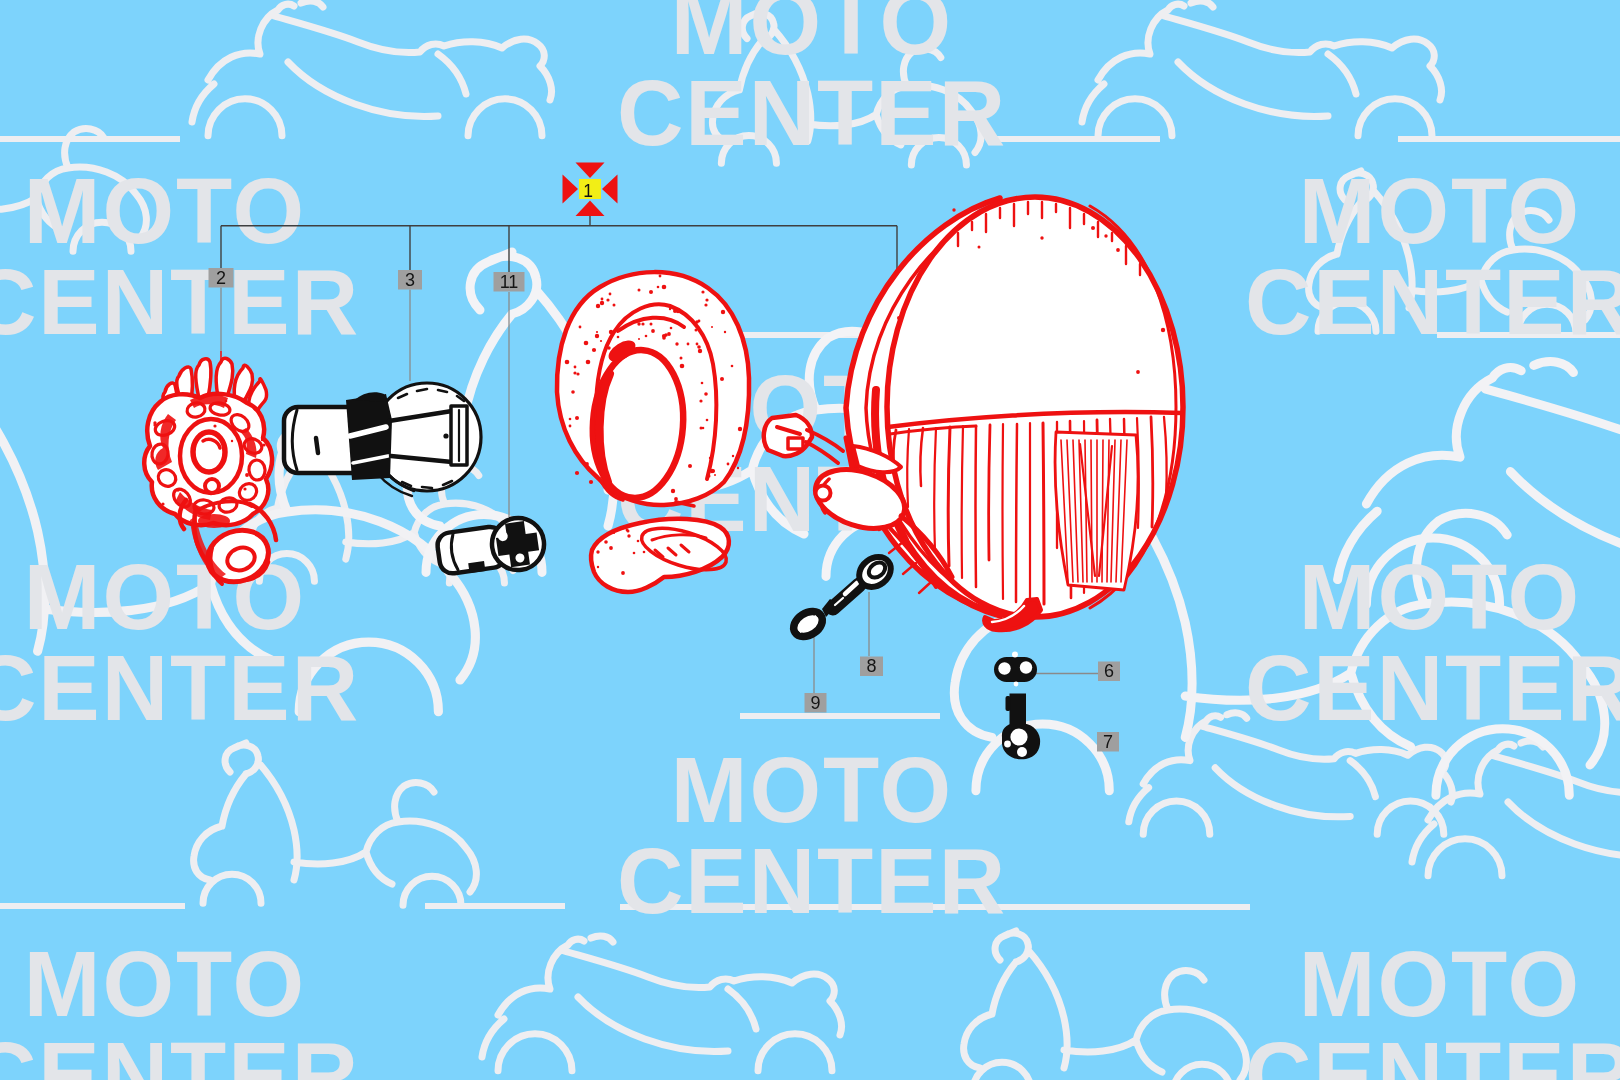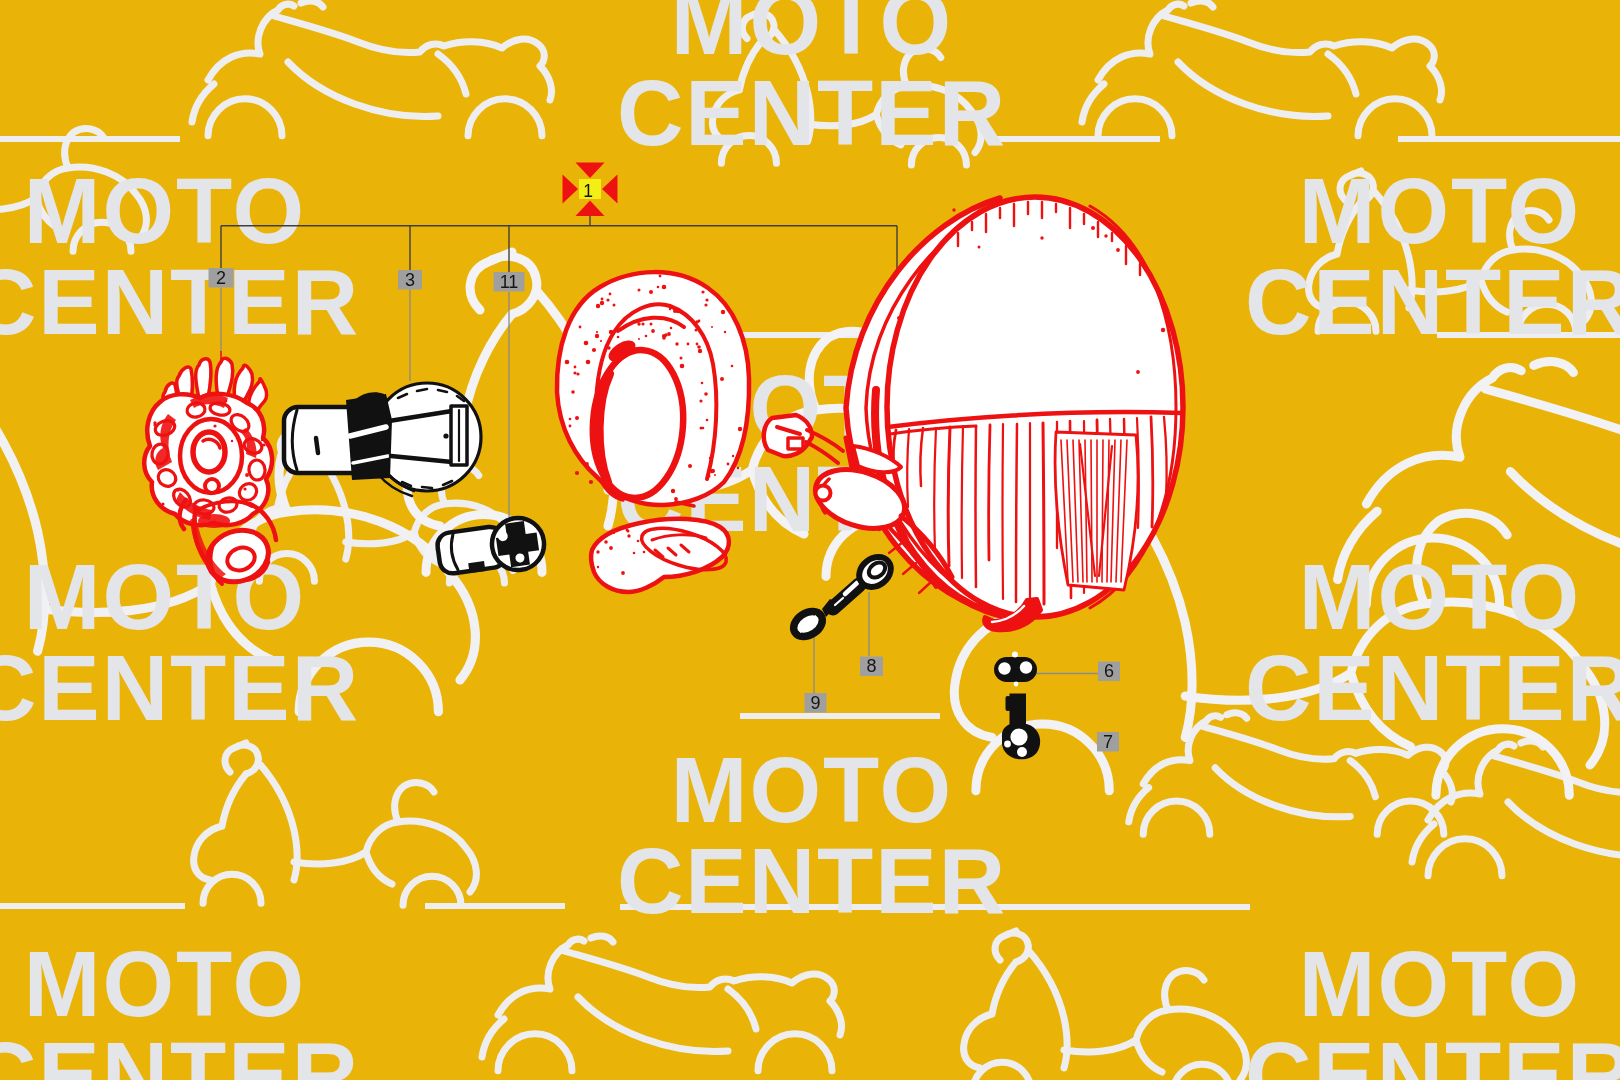--- a/index.html
+++ b/index.html
@@ -1,15 +1,15 @@
 <!DOCTYPE html>
 <html><head><meta charset="utf-8">
 <style>
 html,body{margin:0;padding:0;background:#ffffff;}
-#page{position:relative;width:1620px;height:1080px;overflow:hidden;background:#eab308;}
+#page{position:relative;width:1620px;height:1080px;overflow:hidden;background:#7dd3fc;}
 </style></head>
 <body>
 <div id="page"><svg width="1620" height="1080" viewBox="0 0 1620 1080">
       <g id="wm">
 <line x1="0" y1="139" x2="180" y2="139" stroke="#eeeef1" stroke-width="6"></line>
 <line x1="995" y1="139" x2="1160" y2="139" stroke="#eeeef1" stroke-width="6"></line>
 <line x1="1398" y1="139" x2="1620" y2="139" stroke="#eeeef1" stroke-width="6"></line>
 <line x1="740" y1="335" x2="1060" y2="335" stroke="#eeeef1" stroke-width="6"></line>
 <line x1="1437" y1="335" x2="1620" y2="335" stroke="#eeeef1" stroke-width="6"></line>
 <line x1="740" y1="716" x2="940" y2="716" stroke="#eeeef1" stroke-width="6"></line>

